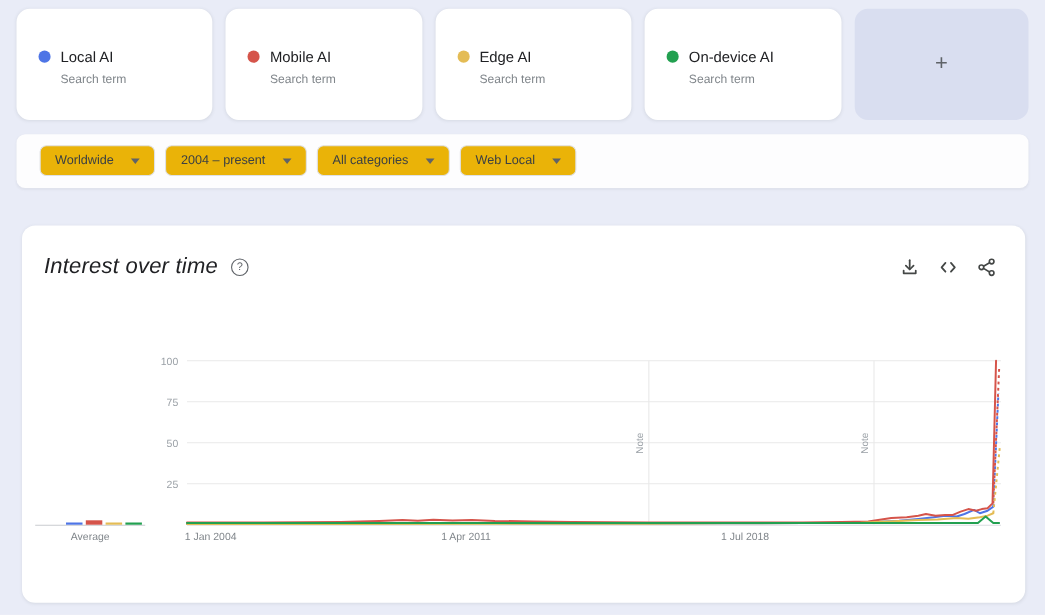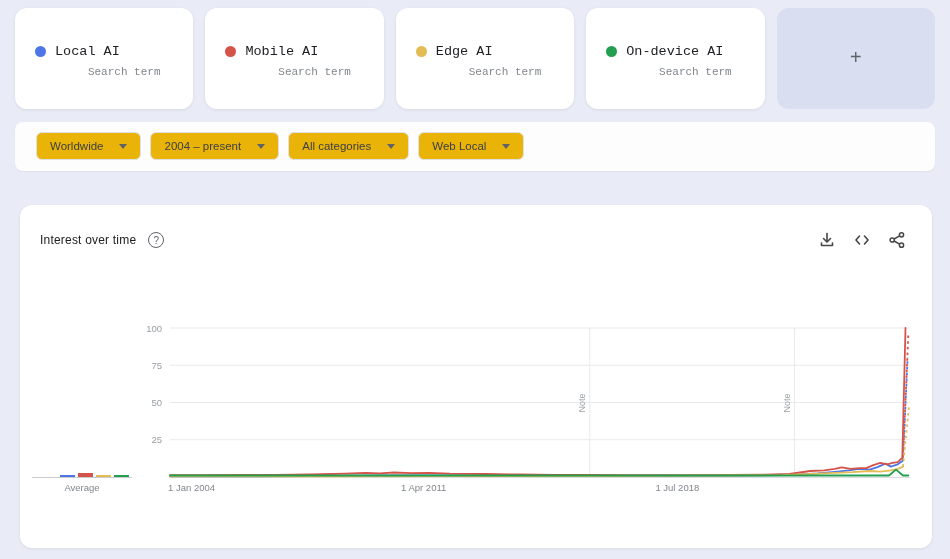--- a/index.html
+++ b/index.html
@@ -4,30 +4,30 @@
 <style>
   * { margin:0; padding:0; box-sizing:border-box; }
   html,body { width:950px; height:559px; }
   body {
     font-family:"Liberation Sans", sans-serif;
     background:#e9ecf7;
     color:#202124;
     overflow:hidden;
   }
   
-  .cards-row { display:flex; gap:12px; padding:8px 15px 0;font-family:Liberation Mono, monospace; }
+  .cards-row { display:flex; gap:12px; padding:8px 15px 0; }
   .term-card {
     flex:1; height:101px; background:#fff; border-radius:12px;
     box-shadow:0 1px 3px rgba(60,64,67,.10);
     padding:36px 0 0 20px; position:relative;
   }
   .term-head { display:flex; align-items:center; gap:9px; }
   .dot { width:11px; height:11px; border-radius:50%; flex:0 0 auto; }
   .term-name { font-size:13.5px; color:#202124; }
-  .term-sub { font-size:11px; color:#80868b; margin:7px 0 0 20px;text-align:center; }
+  .term-sub { font-size:11px; color:#80868b; margin:7px 0 0 20px; }
   .add-card {
     flex:1; height:101px; background:#d9def0; border-radius:12px;
     display:flex; align-items:center; justify-content:center;
     font-size:20px; color:#5f6368; cursor:pointer;
   }
   
   .filter-bar {
     margin:13px 15px 0; background:#fdfdfe; border-radius:8px;
     padding:10px 20px 11px 21px; display:flex; gap:9px; align-items:center;
     box-shadow:0 1px 2px rgba(60,64,67,.06);
@@ -42,21 +42,21 @@
     width:0; height:0; border-left:4px solid transparent;
     border-right:4px solid transparent; border-top:5px solid #5f6368;
   }
   
   .chart-card {
     margin:34px 18px 0 20px; height:343px; background:#fff; border-radius:12px;
     box-shadow:0 1px 3px rgba(60,64,67,.10); position:relative;
   }
   .chart-header { position:absolute; top:26px; left:20px; right:20px;
     display:flex; align-items:center; }
-  .chart-title { font-size:12px; color:#202124; letter-spacing:.2px; }
+  .chart-title { font-size:20px; color:#202124; letter-spacing:.2px;font-style:italic; }
   .help-icon {
     margin-left:12px; width:16px; height:16px; border:1.5px solid #5f6368;
     border-radius:50%; display:flex; align-items:center; justify-content:center;
     font-size:10px; color:#5f6368; cursor:pointer;
   }
   .chart-actions { margin-left:auto; display:flex; gap:17px; align-items:center; padding-right:6px; }
   .action-btn { width:18px; height:18px; cursor:pointer; display:block; }
   .action-btn svg { width:100%; height:100%; display:block; stroke:#444746; }
   svg.trends { position:absolute; inset:0; width:912px; height:343px; }
   svg.trends text { font-family:"Liberation Sans", sans-serif; }

